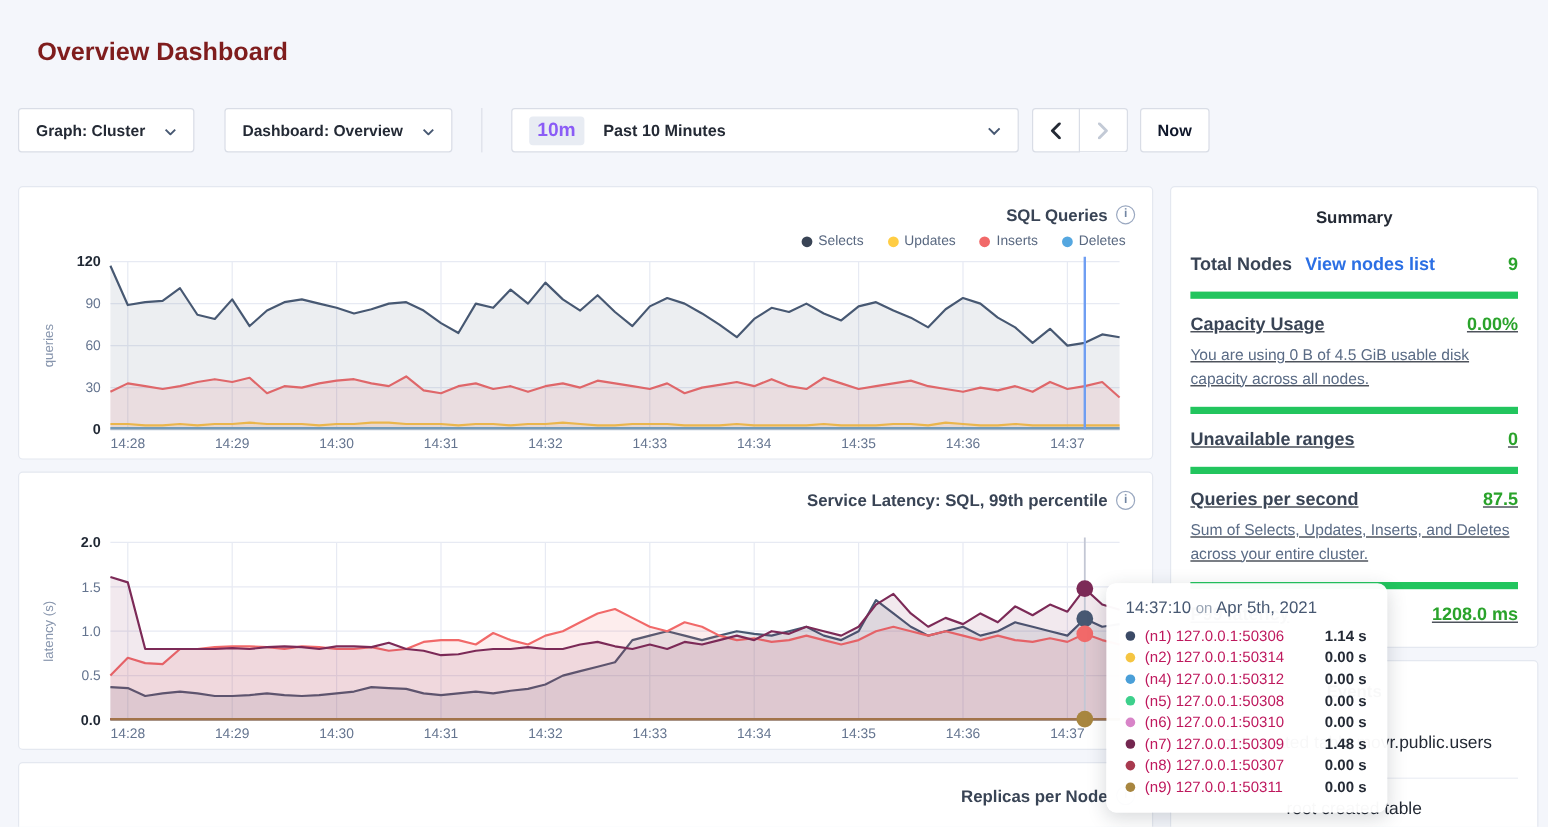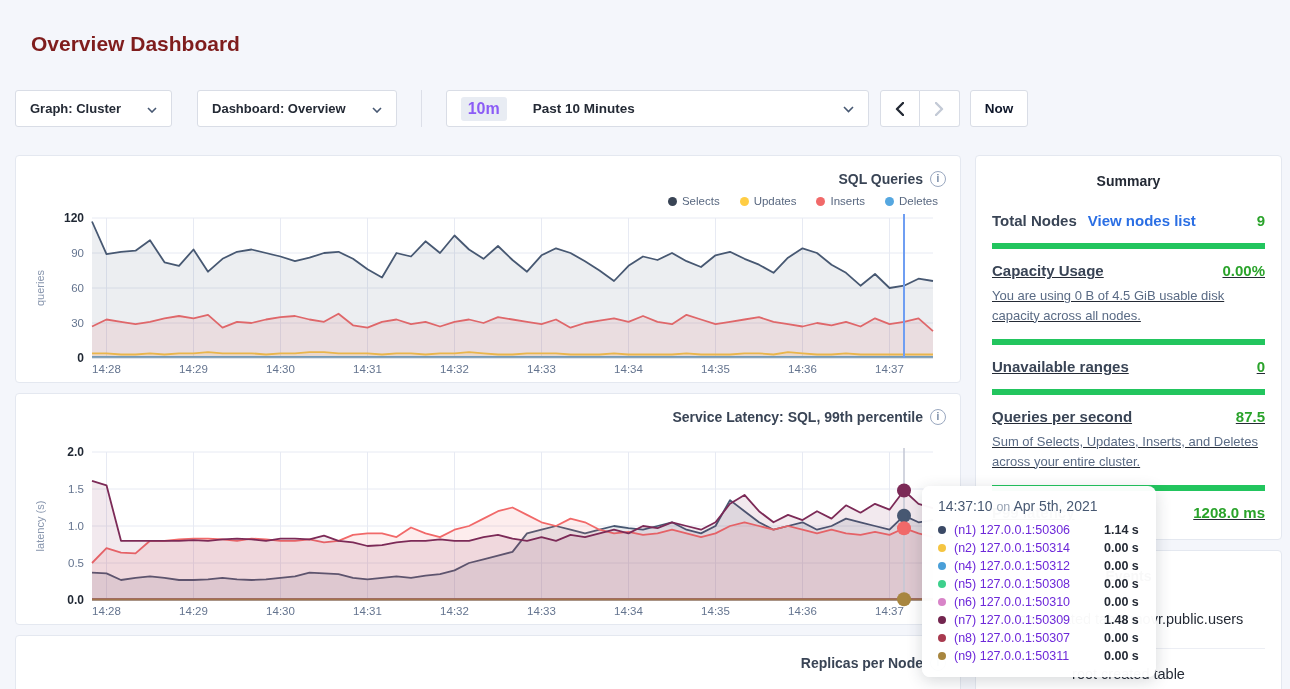--- a/index.html
+++ b/index.html
@@ -9,21 +9,21 @@
     background:#f4f6fb; color:#242a35;
     font-family:"Liberation Sans", sans-serif;
   }
   .page { padding:0 8px 0 15px; }
   .page-title { font-size:21px; font-weight:700; margin:16px; padding:16px 0 18px 0; color:#7f1d1d; }
 
   
   .controls { display:flex; align-items:center; margin-bottom:28px; }
   .btn {
     background:#fff; border:1px solid #d9dde6; border-radius:3px; height:37px;
-    display:flex; align-items:center; gap:26px; padding:0 14px;
+    display:flex; align-items:center; gap:16px; padding:0 14px;
     font-weight:700; font-size:13px; color:#242a35; cursor:pointer;
   }
   .dd-graph { margin-right:25px; min-width:144px; justify-content:space-between;}
   .dd-dash  { min-width:185px; justify-content:space-between;}
   .vdivider { width:1px; height:37px; background:#dcdfe8; margin:0 24px; }
   .time-select { width:423px; justify-content:flex-start; }
   .time-badge { background:#e8ecf3; border-radius:3px; padding:3px 7px; font-size:16px; font-weight:700; color:#8b5cf6; }
   .time-label { font-size:13.5px; font-weight:700; }
   .time-select .chev { margin-left:auto; }
   .arrow-group { display:flex; margin-left:11px; }
@@ -68,21 +68,21 @@
   
   .graph-tooltip {
     position:absolute; left:922px; top:486px; width:234px;
     background:rgba(255,255,255,0.97); border-radius:8px; z-index:20;
     box-shadow:0 4px 16px rgba(36,42,53,0.18); padding:12px 14px 12px 16px;
   }
   .tt-header { font-size:14px; color:#475872; margin-bottom:7px; }
   .tt-on { color:#9aa5b5; font-size:12.5px; }
   .tt-row { display:flex; align-items:center; gap:8px; height:18px; }
   .tt-dot { width:8px; height:8px; border-radius:50%; flex:none; }
-  .tt-label { font-size:12.5px; color:#6d28d9; width:142px; white-space:nowrap; }
+  .tt-label { font-size:12.5px; color:#be185d; width:142px; white-space:nowrap; }
   .tt-value { font-size:12.5px; font-weight:700; color:#242a35; white-space:nowrap; }
 </style>
 </head>
 <body>
 
 <div class="page">
   <h1 class="page-title">Overview Dashboard</h1>
 
   <div class="controls">
     <div class="btn dd-graph">

